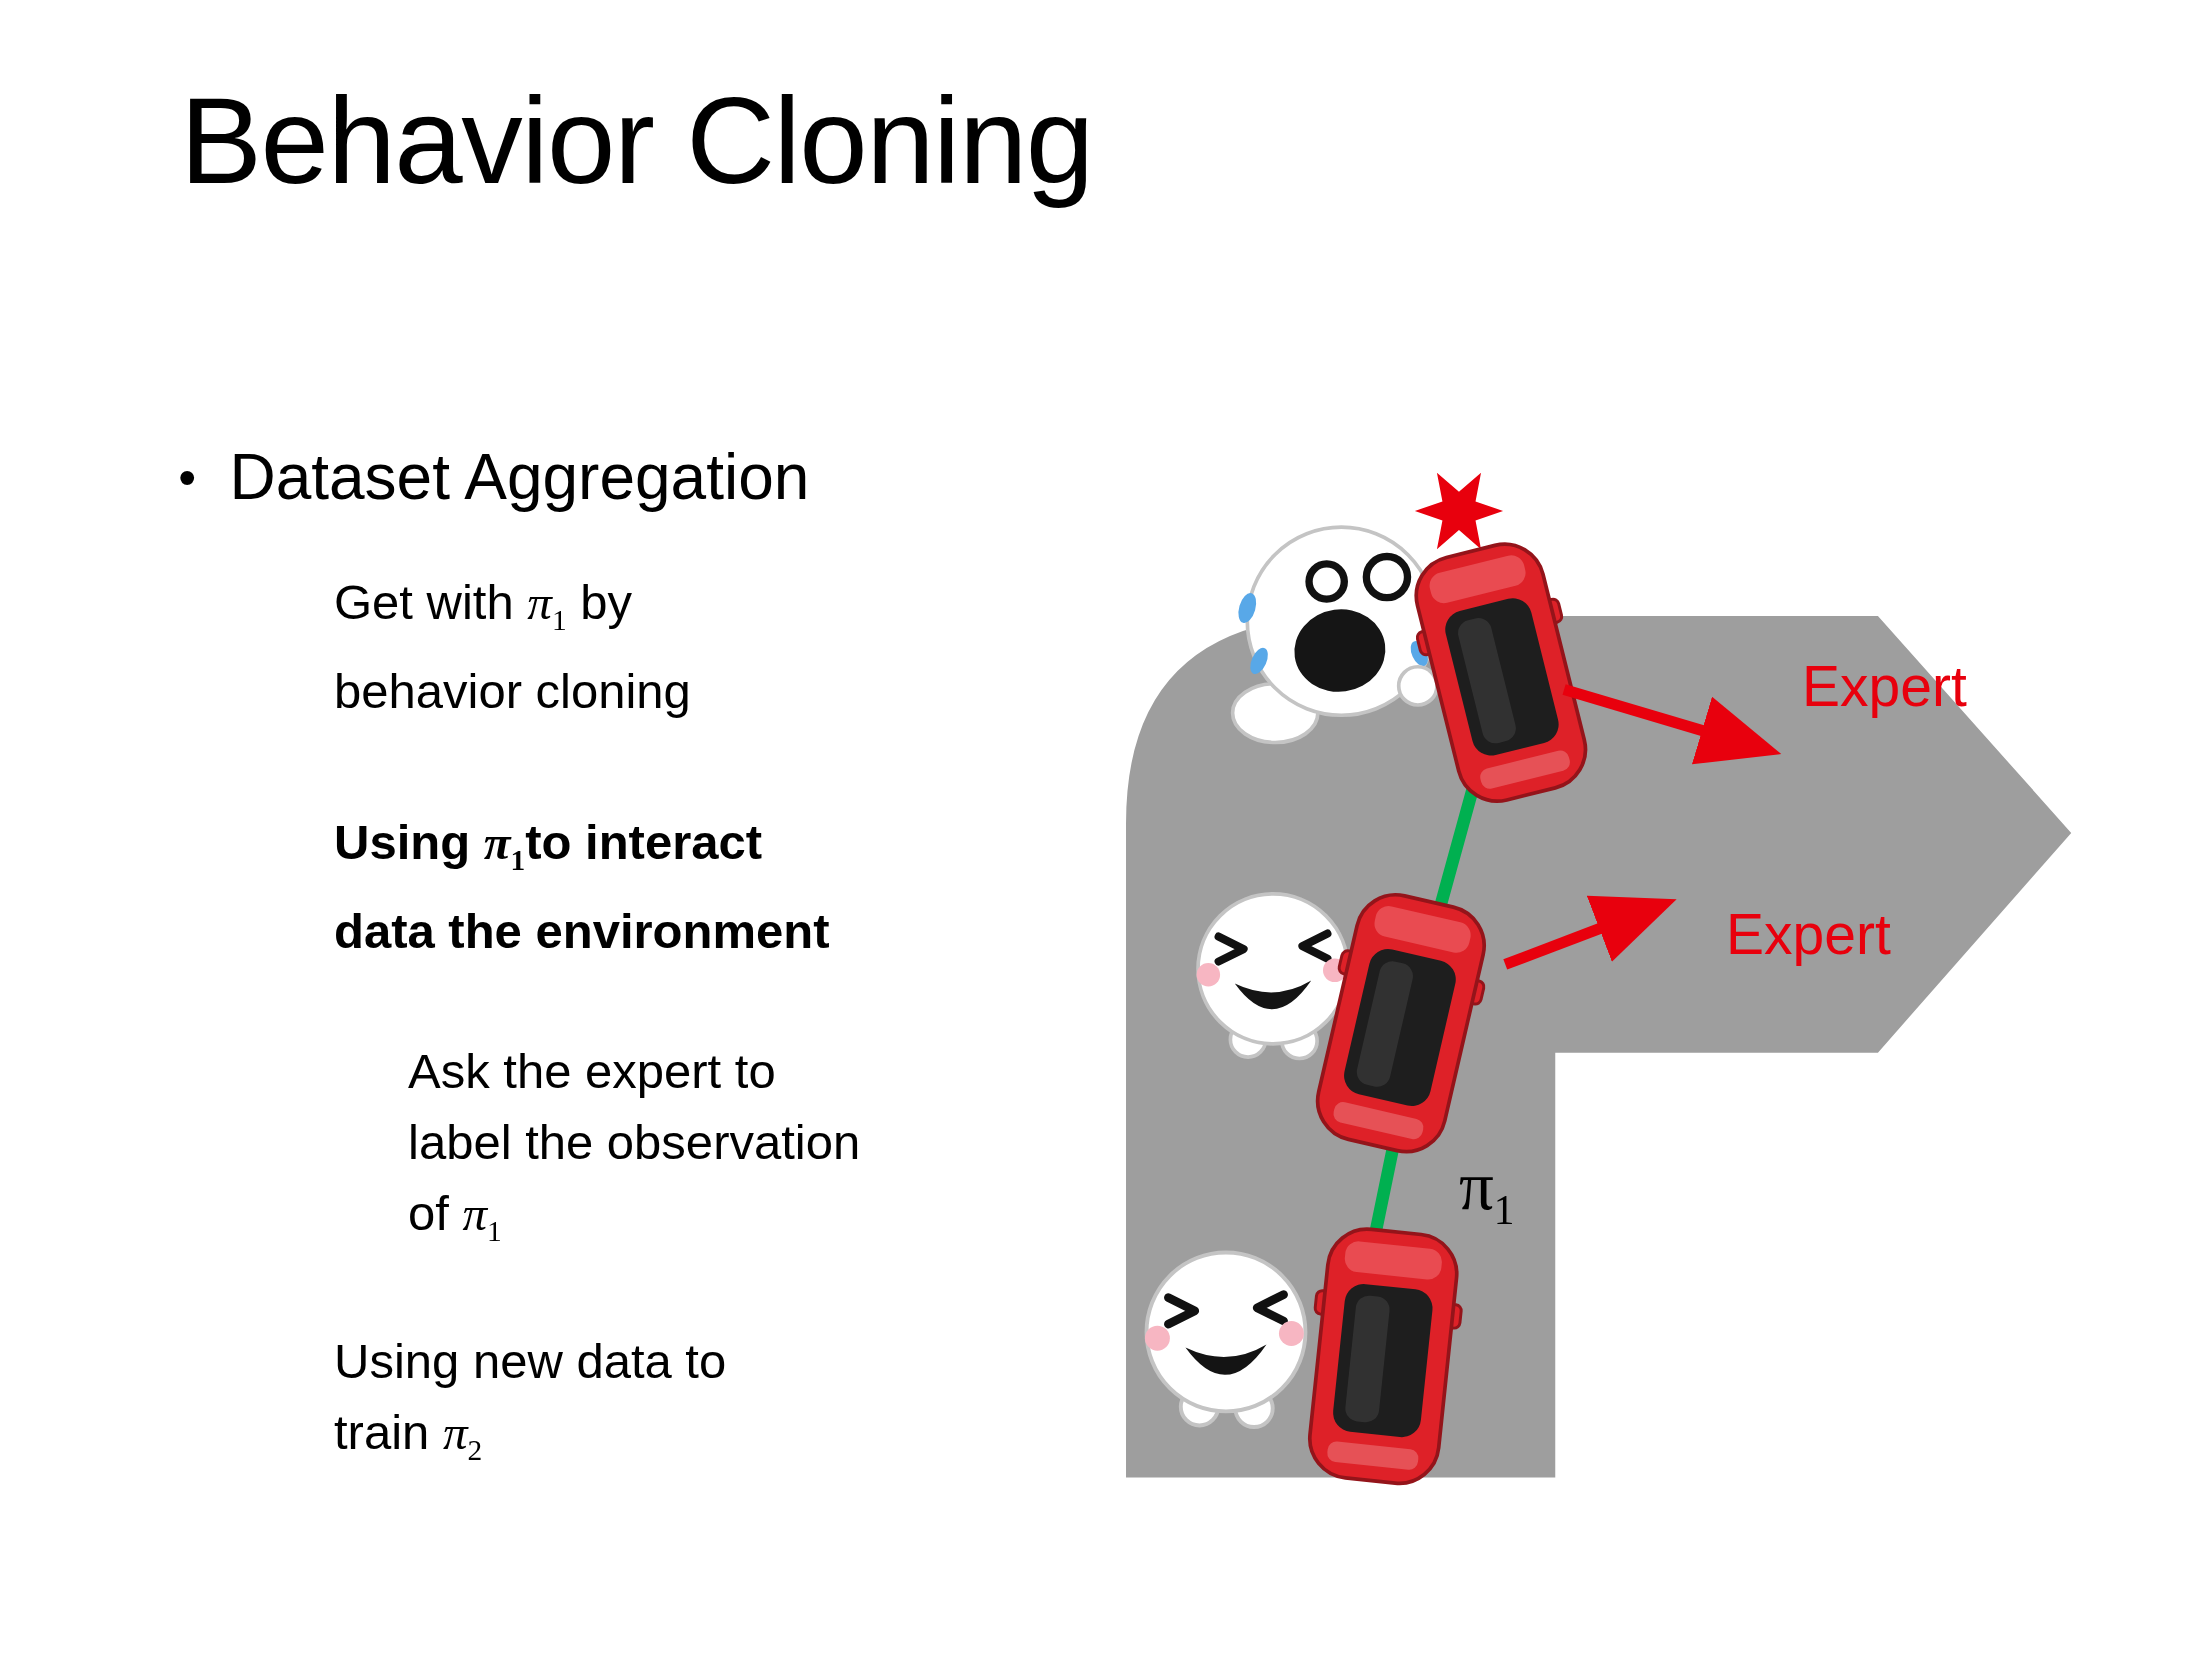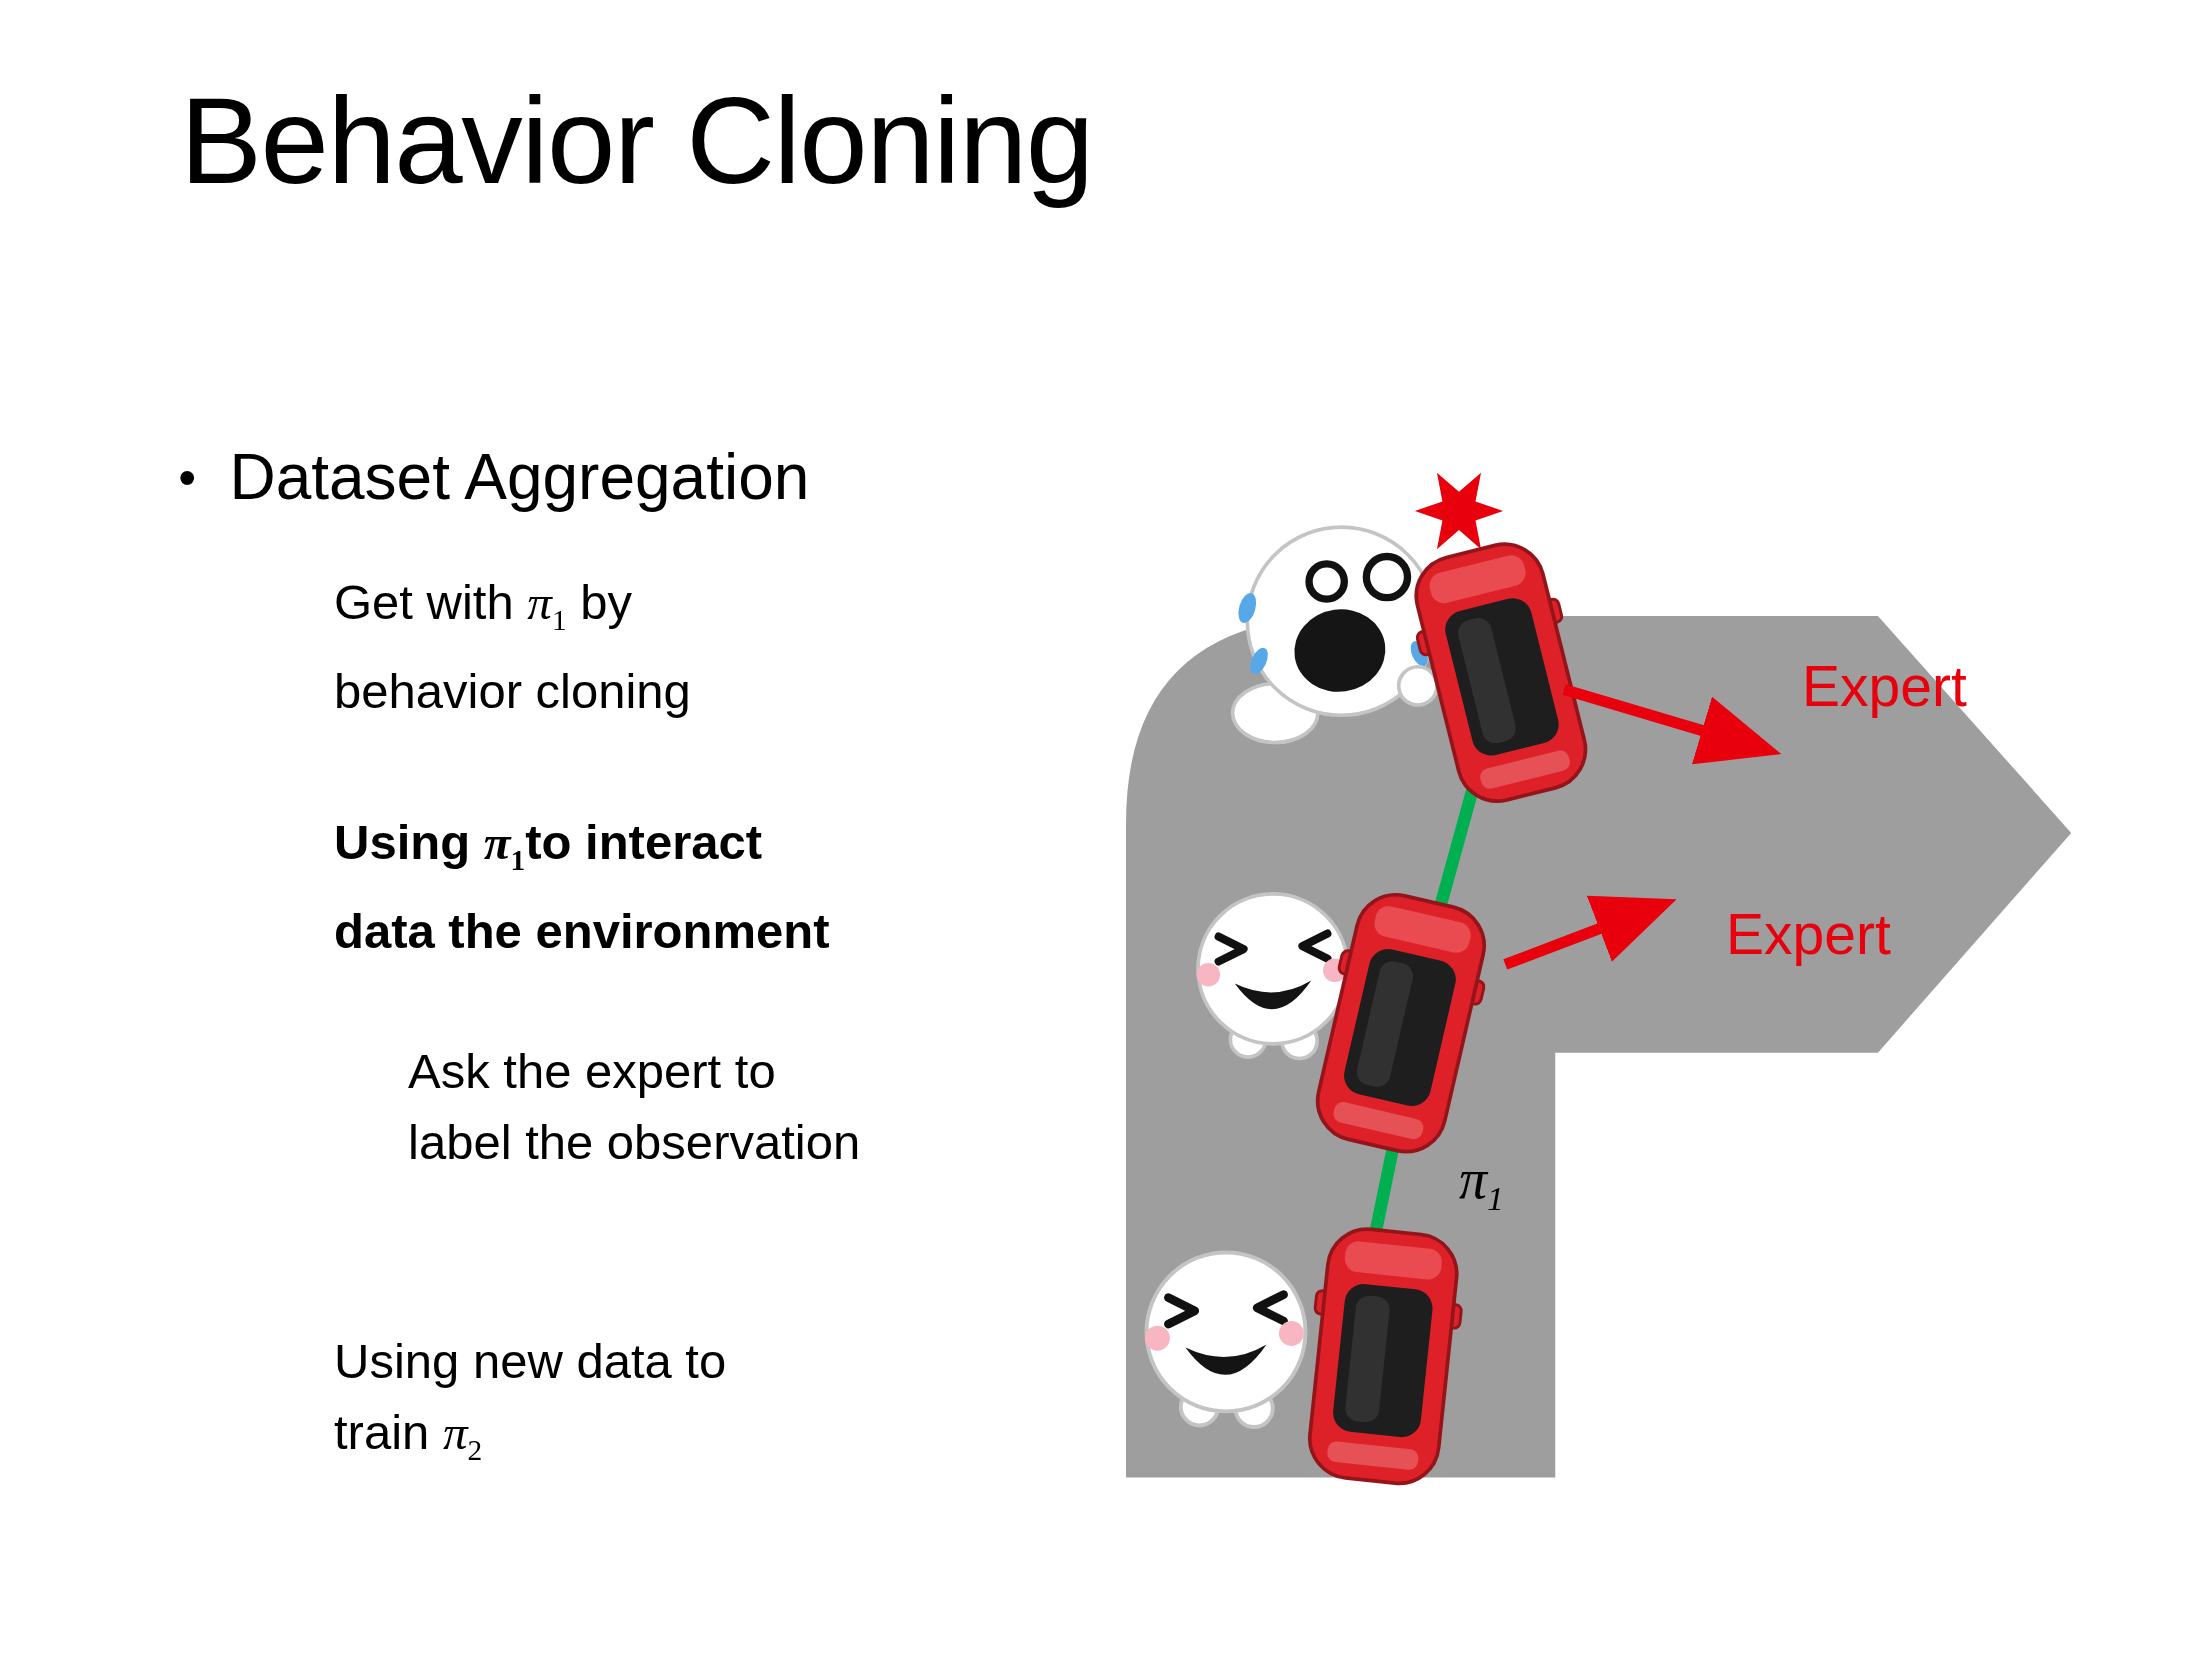--- a/index.html
+++ b/index.html
@@ -20,22 +20,22 @@
   .bullet-row .marker{display:inline-block;margin-right:31px;transform:scale(.8)}
   .note{
     position:absolute;font-size:49px;line-height:71px;color:#000;white-space:nowrap;
   }
   .m{font-family:"Liberation Serif",serif;font-style:italic}
   sub.ms{font-size:.6em;font-family:"Liberation Serif",serif}
   .expert{
     position:absolute;color:#e8000d;font-size:57px;white-space:nowrap;
   }
   .pi-label{
-    position:absolute;color:#000;font-size:56px;white-space:nowrap;
-    font-family:"Liberation Serif",serif;font-style:italic;
+    position:absolute;color:#000;font-size:69px;white-space:nowrap;
+    font-family:"Liberation Serif",serif;
   }
   svg.diagram{position:absolute;left:0;top:0}
 </style>
 </head>
 <body>
 
 <div class="title">Behavior Cloning</div>
 
 <div class="bullet-row">
   <span class="marker">•</span><span>Dataset Aggregation</span>
@@ -47,20 +47,21 @@
 </div>
 
 <div class="note" style="left:334px;top:807px;font-weight:bold;">
   <div><span>Using </span><span class="m">π</span><sub class="ms">1</sub><span>to interact</span></div>
   <div><span>data the environment</span></div>
 </div>
 
 <div class="note" style="left:408px;top:1036px;">
   <div><span>Ask the expert to</span></div>
   <div><span>label the observation</span></div>
+  <div><span>of </span><span class="m">π</span><sub class="ms">1</sub></div>
 </div>
 
 <div class="note" style="left:334px;top:1326px;">
   <div><span>Using new data to</span></div>
   <div><span>train </span><span class="m">π</span><sub class="ms">2</sub></div>
 </div>
 
 <svg class="diagram" width="2205" height="1654" viewBox="0 0 3000 2250" aria-hidden="true">
   <defs>
     <marker id="ah" markerWidth="9" markerHeight="8" refX="1" refY="3.2" orient="auto" markerUnits="strokeWidth">

